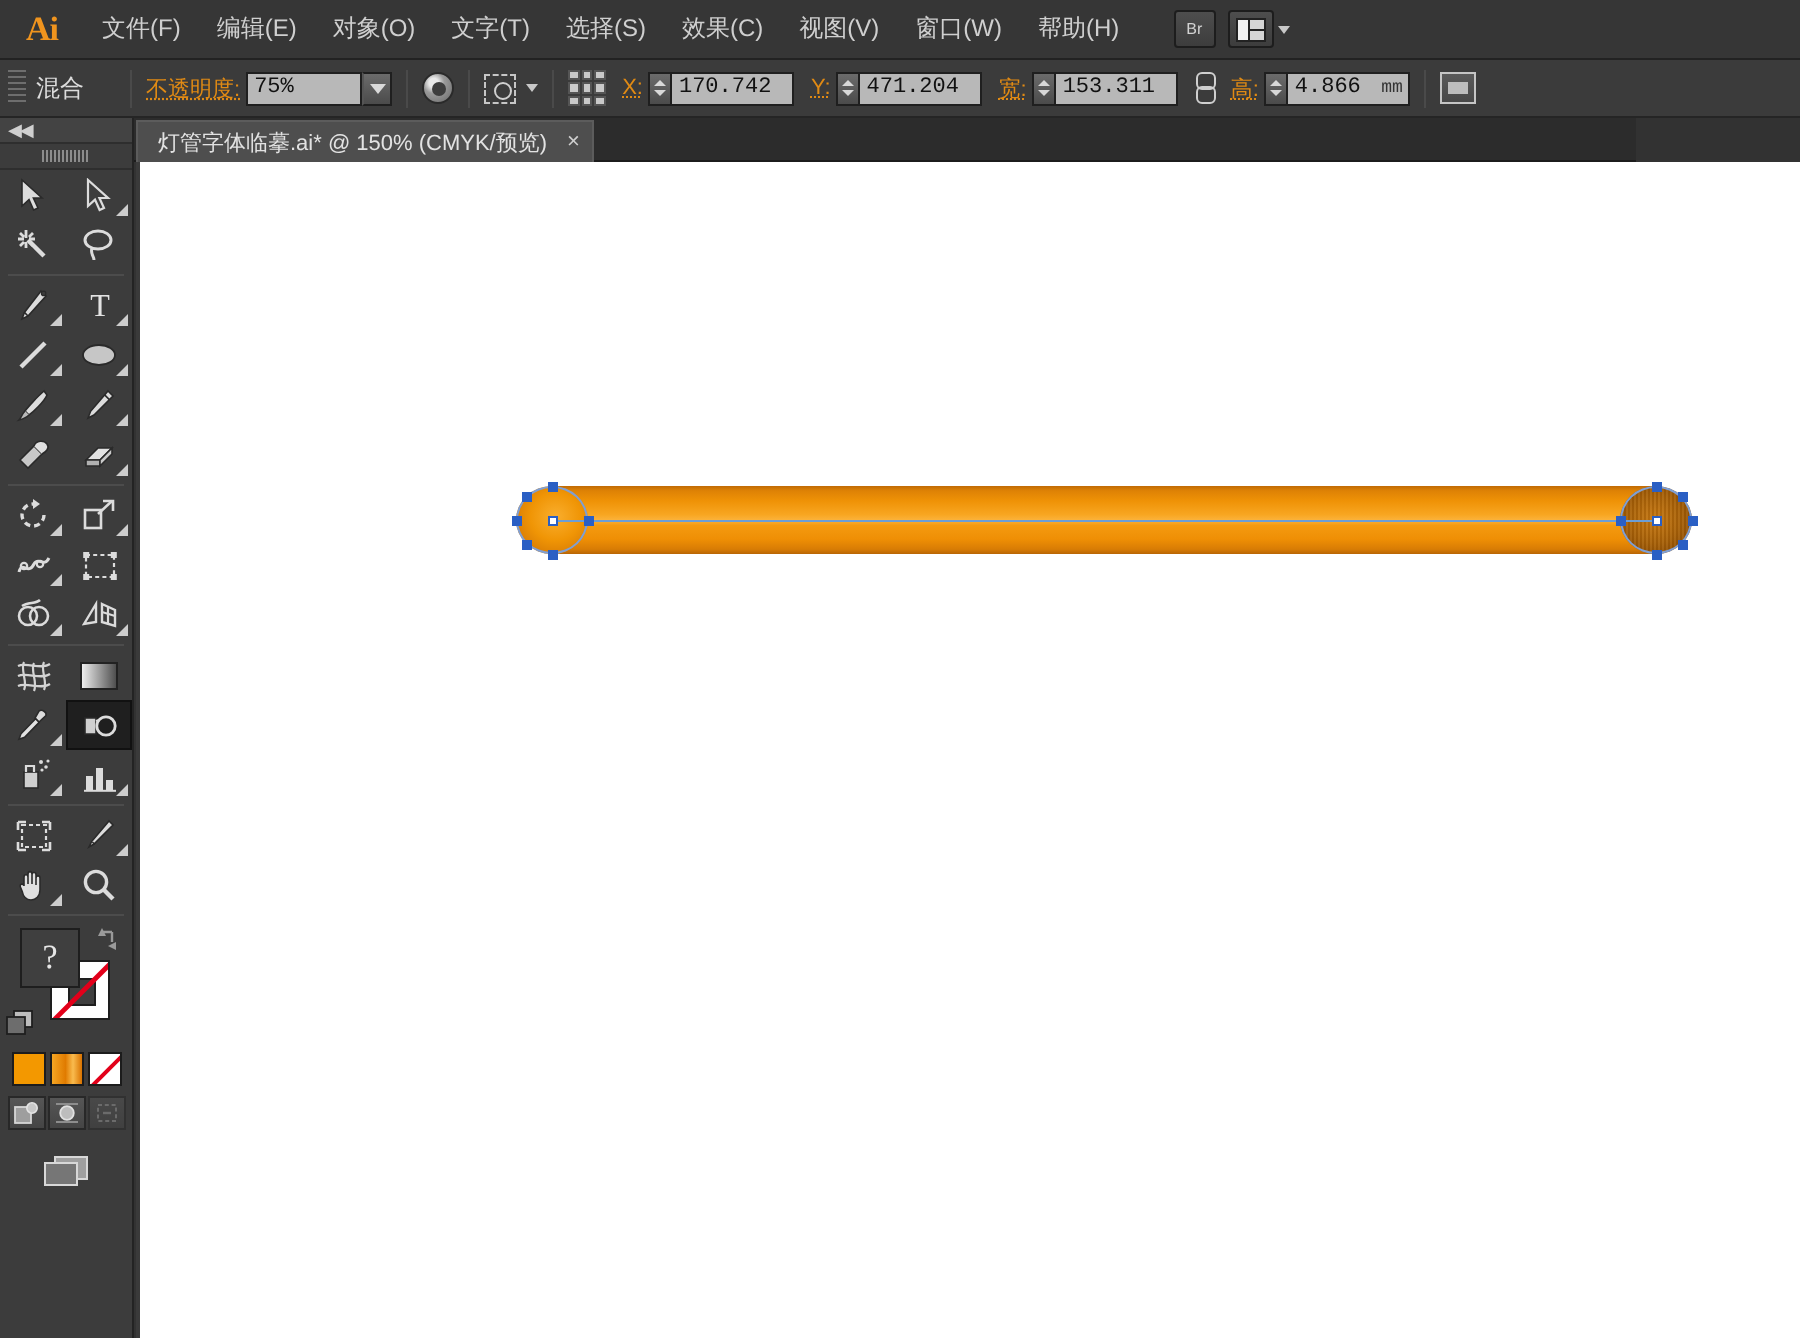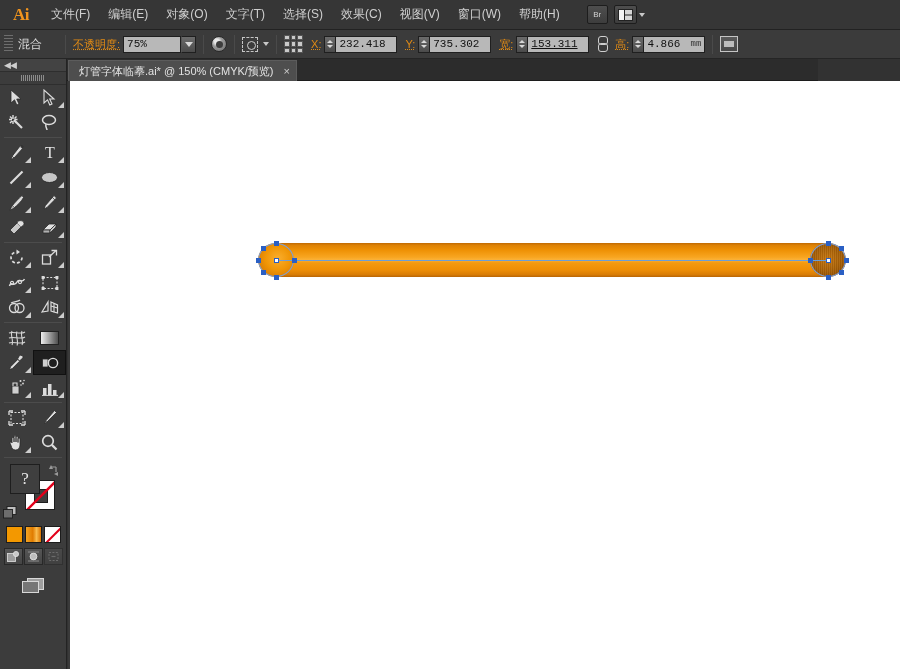--- a/index.html
+++ b/index.html
@@ -370,38 +370,38 @@
       <b></b>
       <b></b>
   </div>
 
   <span class="olabel" style="margin-left:8px;">X:</span>
   <div class="spinner">
       <span class="sp-up"></span>
       <span class="sp-dn"></span>
     </div>
   <div class="ofield" style="width:62px;">
-    <span>232.418</span>
+    <span>170.742</span>
   </div>
 
   <span class="olabel" style="margin-left:8px;">Y:</span>
   <div class="spinner">
       <span class="sp-up"></span>
       <span class="sp-dn"></span>
     </div>
   <div class="ofield" style="width:62px;">
-    <span>735.302</span>
+    <span>471.204</span>
   </div>
 
   <span class="olabel" style="margin-left:8px;">宽:</span>
   <div class="spinner">
       <span class="sp-up"></span>
       <span class="sp-dn"></span>
     </div>
-  <div class="ofield" style="width:62px;text-decoration:underline;">
+  <div class="ofield" style="width:62px;">
     <span>153.311</span>
   </div>
 
   <div style="margin:0 6px;">
     <div class="chain"></div>
   </div>
 
   <span class="olabel">高:</span>
   <div class="spinner">
       <span class="sp-up"></span>

